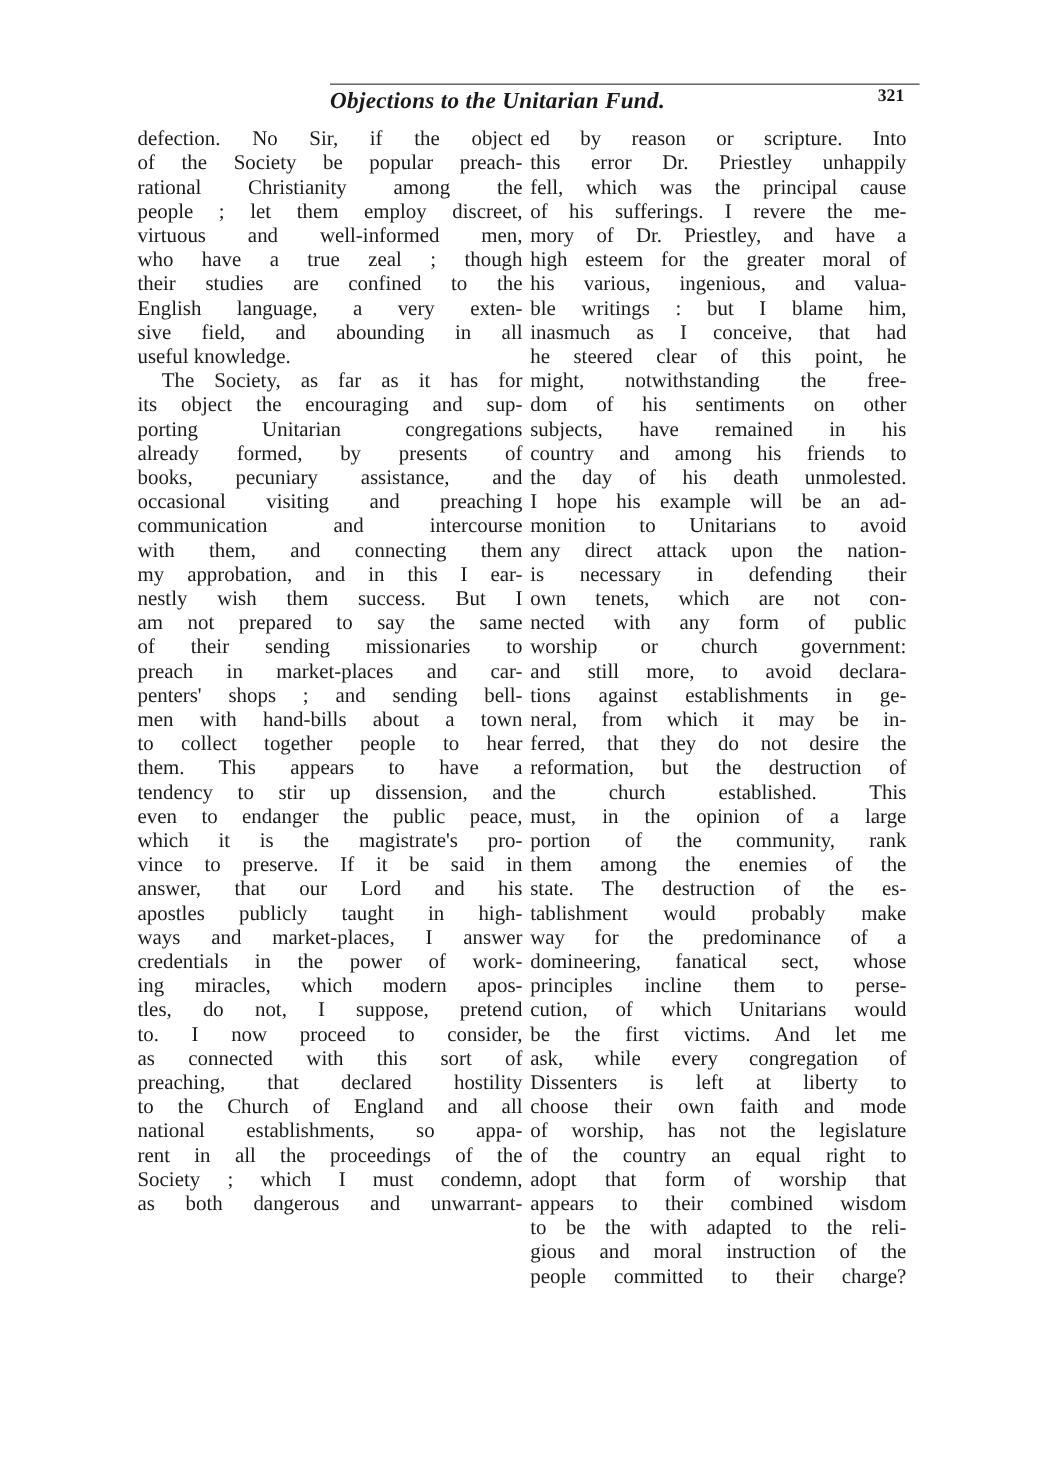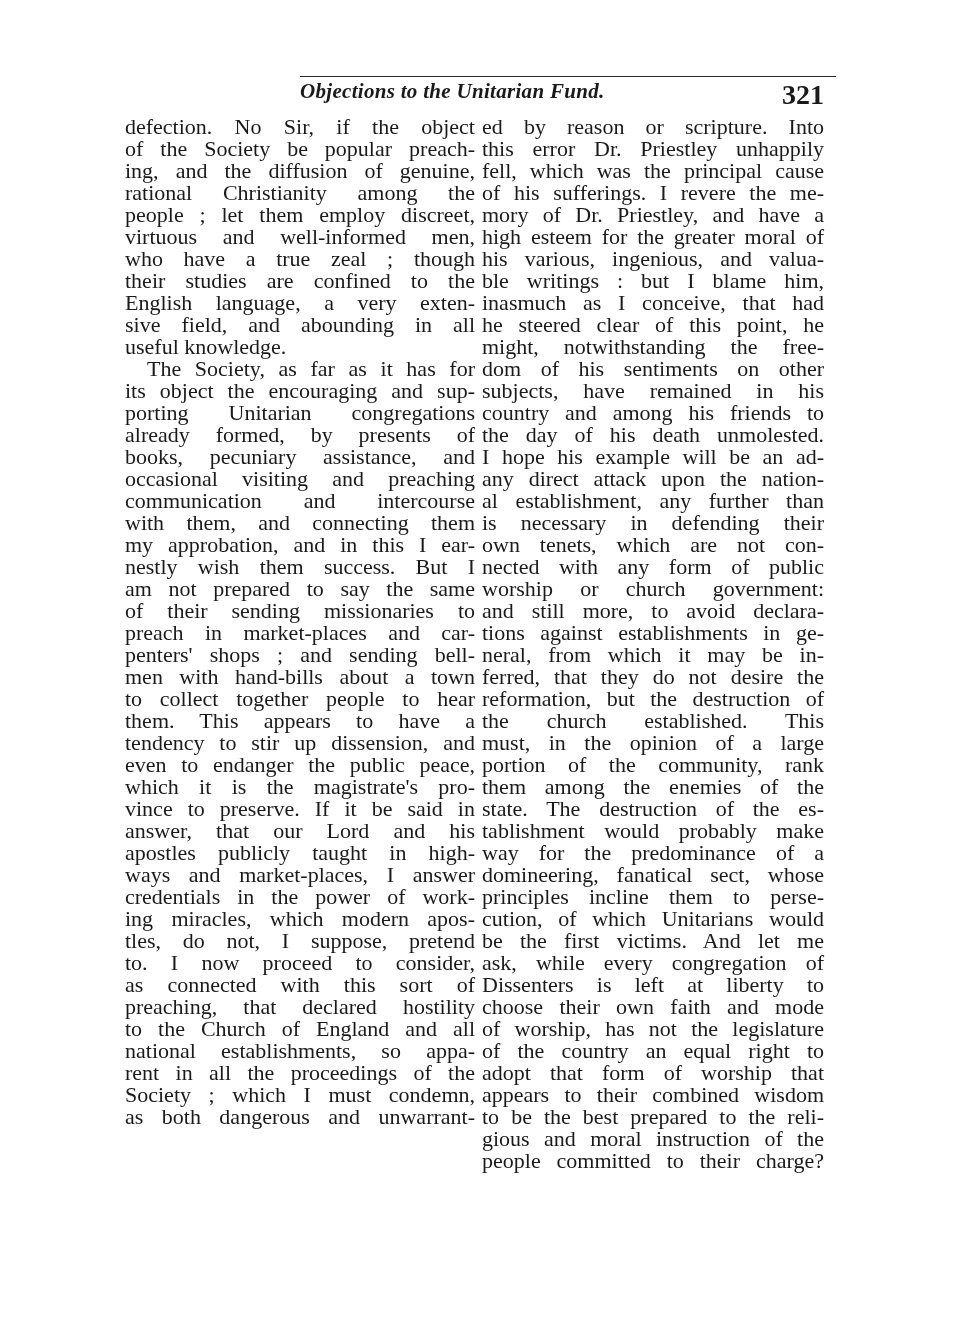--- a/index.html
+++ b/index.html
@@ -13,25 +13,25 @@
       position: absolute; left: 300px; top: 76px; width: 536px; height: 1px;
       background: #2a2a2a;
     }
     .running-head {
       position: absolute; left: 300px; top: 79px; width: 340px;
       font-size: 21px; font-style: italic; font-weight: bold; letter-spacing: 0.3px;
       white-space: nowrap;
     }
     .page-number {
       position: absolute; left: 782px; top: 79px; width: 40px; text-align: right;
-      font-size: 28px; font-weight: bold;
+      font-size: 16px; font-weight: bold;
     }
     .column {
       position: absolute; top: 116px; width: 350px;
-      font-size: 22px; line-height: 22px;
+      font-size: 19px; line-height: 22px;
     }
     .col-left { left: 125px; }
     .col-right { left: 482px; width: 342px; }
     .line {
       display: block; text-align: justify; text-align-last: justify;
       white-space: nowrap; height: 22px; overflow: visible;
     }
     .line.last { text-align-last: left; }
     .line.indent { padding-left: 22px; }
   </style>
@@ -39,21 +39,20 @@
 <body>
 
 <div class="page">
   <div class="header-rule"></div>
   <div class="running-head">Objections to the Unitarian Fund.</div>
   <div class="page-number">321</div>
 
   <div class="column col-left" id="col-left">
       <span class="line">defection.  No Sir, if the object</span>
       <span class="line">of the Society be popular preach-</span>
-      <span class="line">ing, and the diffusion of genuine,</span>
       <span class="line">rational Christianity among the</span>
       <span class="line">people ; let them employ discreet,</span>
       <span class="line">virtuous and well-informed men,</span>
       <span class="line">who have a true zeal ; though</span>
       <span class="line">their studies are confined to the</span>
       <span class="line">English language, a very exten-</span>
       <span class="line">sive field, and abounding in all</span>
       <span class="line last">useful knowledge.</span>
       <span class="line indent">The Society, as far as it has for</span>
       <span class="line">its object the encouraging and sup-</span>
@@ -101,22 +100,22 @@
       <span class="line">his various, ingenious, and valua-</span>
       <span class="line">ble writings : but I blame him,</span>
       <span class="line">inasmuch as I conceive, that had</span>
       <span class="line">he steered clear of this point, he</span>
       <span class="line">might, notwithstanding the free-</span>
       <span class="line">dom of his sentiments on other</span>
       <span class="line">subjects, have remained in his</span>
       <span class="line">country and among his friends to</span>
       <span class="line">the day of his death unmolested.</span>
       <span class="line">I hope his example will be an ad-</span>
+      <span class="line">monition to Unitarians to avoid</span>
       <span class="line">any direct attack upon the nation-</span>
-      <span class="line">al establishment, any further than</span>
       <span class="line">is necessary in defending their</span>
       <span class="line">own tenets, which are not con-</span>
       <span class="line">nected with any form of public</span>
       <span class="line">worship or church government:</span>
       <span class="line">and still more, to avoid declara-</span>
       <span class="line">tions against establishments in ge-</span>
       <span class="line">neral, from which it may be in-</span>
       <span class="line">ferred, that they do not desire the</span>
       <span class="line">reformation, but the destruction of</span>
       <span class="line">the church established.  This</span>
@@ -130,17 +129,17 @@
       <span class="line">principles incline them to perse-</span>
       <span class="line">cution, of which Unitarians would</span>
       <span class="line">be the first victims.  And let me</span>
       <span class="line">ask, while every congregation of</span>
       <span class="line">Dissenters is left at liberty to</span>
       <span class="line">choose their own faith and mode</span>
       <span class="line">of worship, has not the legislature</span>
       <span class="line">of the country an equal right to</span>
       <span class="line">adopt that form of worship that</span>
       <span class="line">appears to their combined wisdom</span>
-      <span class="line">to be the best prepared to the reli-</span>
+      <span class="line">to be the with adapted to the reli-</span>
       <span class="line">gious and moral instruction of the</span>
       <span class="line">people committed to their charge?</span>
     </div>
 </div>
 
 </body></html>

